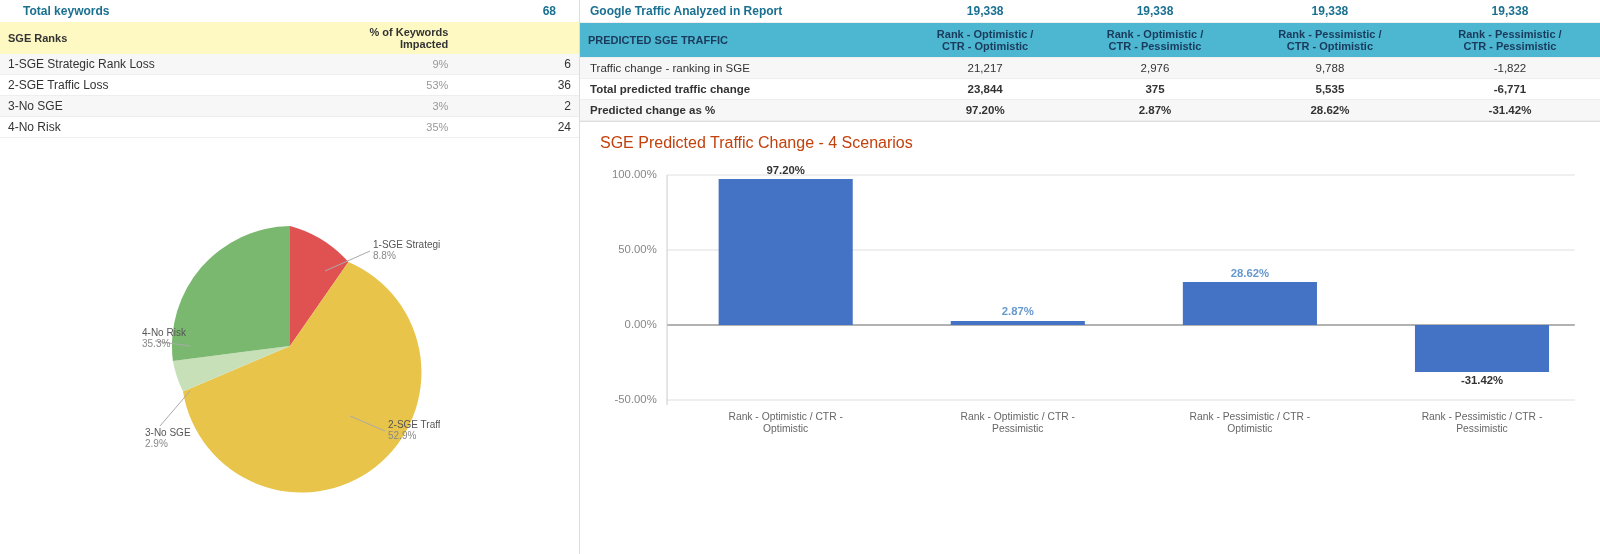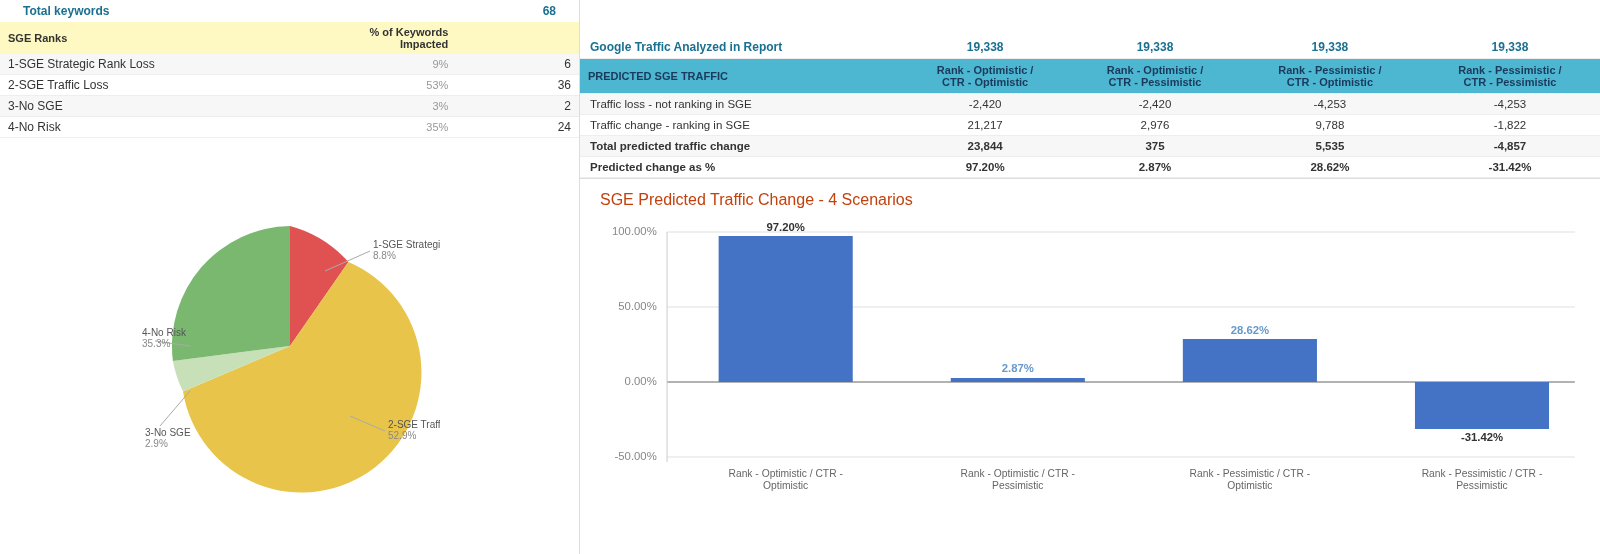--- a/index.html
+++ b/index.html
@@ -17,21 +17,21 @@
     .left-table .data-row:nth-child(odd) td { background: #f7f7f7; }
     .left-table .pct-col { color: #999; font-size: 11px; }
     .left-table .num-col { text-align: right; }
     .col-pct { width: 120px; text-align: right; }
 
     
     .pie-container { flex: 1; display: flex; align-items: center; justify-content: center; padding: 10px; position: relative; }
 
     
     .right-top { border-bottom: 1px solid #ddd; }
-    .right-table { width: 100%; border-collapse: collapse; margin-top: 36px; }
+    .right-table { width: 100%; border-collapse: collapse; }
     .right-table td, .right-table th { padding: 4px 10px; border-bottom: 1px solid #eee; font-size: 11.5px; }
     .right-table .header-main td { color: #1a7090; font-weight: bold; font-size: 12px; padding: 4px 10px; }
     .right-table .header-main td.value-cell { text-align: center; color: #1a7090; font-size: 12px; }
     .right-table .col-header td { background: #4db6d0; font-weight: bold; color: #1a3a5c; text-align: center; font-size: 11px; padding: 5px 8px; }
     .right-table .col-header td:first-child { text-align: left; background: #4db6d0; }
     .right-table .data-row td { text-align: center; }
     .right-table .data-row td:first-child { text-align: left; }
     .right-table .data-row.bold-row td { font-weight: bold; }
     .right-table .data-row:nth-child(odd) td { background: #f7f7f7; }
     .right-table .data-row:nth-child(even) td { background: #fff; }
@@ -125,39 +125,32 @@
             <td class="value-cell">19,338</td>
           </tr>
           <tr class="col-header">
             <td>PREDICTED SGE TRAFFIC</td>
             <td style="text-align:center;">Rank - Optimistic /<br>CTR - Optimistic</td>
             <td style="text-align:center;">Rank - Optimistic /<br>CTR - Pessimistic</td>
             <td style="text-align:center;">Rank - Pessimistic /<br>CTR - Optimistic</td>
             <td style="text-align:center;">Rank - Pessimistic /<br>CTR - Pessimistic</td>
           </tr>
           <tr class="data-row">
-            <td>Traffic loss - not ranking in SGE</td>
-            <td>-2,420</td>
-            <td>-2,420</td>
-            <td>-4,253</td>
-            <td>-4,253</td>
-          </tr>
-          <tr class="data-row">
             <td>Traffic change - ranking in SGE</td>
             <td>21,217</td>
             <td>2,976</td>
             <td>9,788</td>
             <td>-1,822</td>
           </tr>
           <tr class="data-row bold-row">
             <td>Total predicted traffic change</td>
             <td>23,844</td>
             <td>375</td>
             <td>5,535</td>
-            <td>-4,857</td>
+            <td>-6,771</td>
           </tr>
           <tr class="data-row bold-row">
             <td>Predicted change as %</td>
             <td>97.20%</td>
             <td>2.87%</td>
             <td>28.62%</td>
             <td>-31.42%</td>
           </tr>
         </tbody>
       </table>

